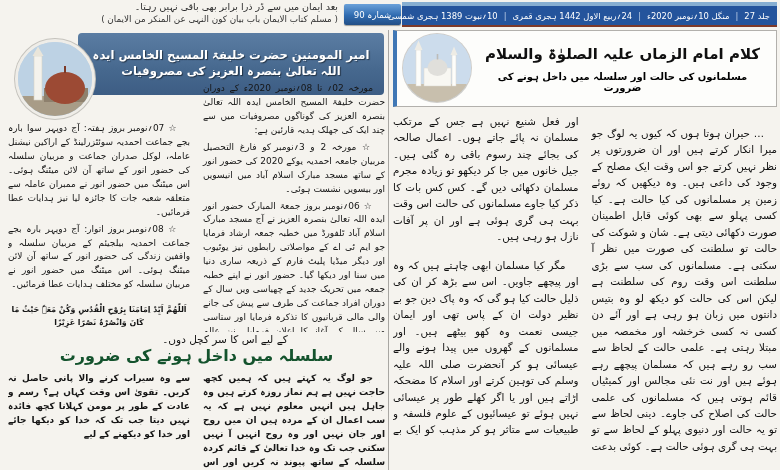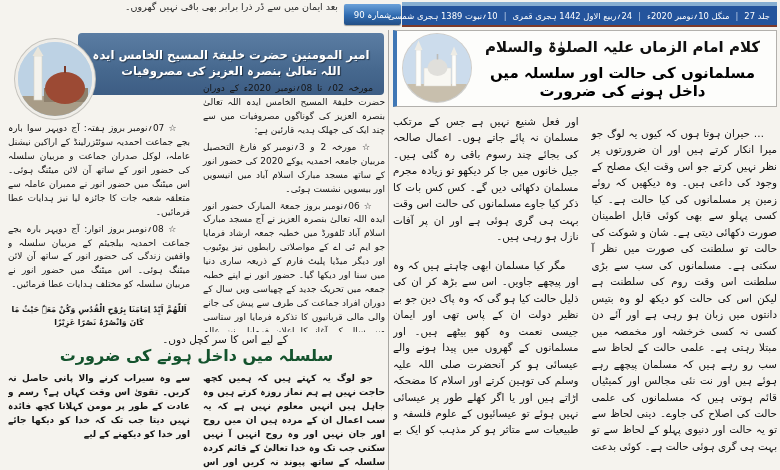--- a/index.html
+++ b/index.html
@@ -72,33 +72,34 @@
   .photo-right{
     position:absolute;left:6px;top:3px;width:68px;height:68px;
     box-shadow:0 0 0 1px #cfcdc9;background:#ccdcec;
   }
   .kalam-titles{
     position:absolute;left:82px;right:10px;top:0;height:100%;
     display:flex;flex-direction:column;justify-content:center;gap:8px;
     text-align:center;direction:rtl;
   }
   .kt1{font-size:15px;font-weight:bold;color:#101010;}
-  .kt2{font-size:15px;font-weight:bold;color:#000;}
+  .kt2{font-size:10px;font-weight:bold;color:#000;}
   .ma-body{
     position:absolute;left:393px;top:113px;width:384px;height:357px;overflow:hidden;
     direction:rtl;column-count:2;column-gap:13px;column-fill:auto;
     font-size:10.3px;line-height:1.6;text-align:justify;color:#101010;
   }
   .ma-body p{margin:12px 0 4px;text-indent:13px;}
 </style>
 </head>
 <body>
 
 <div class="hadith-note">
-  <div class="hadith-line">بعد ایمان میں سے ڈر ذرا برابر بھی باقی نہیں گھروں۔</div>
+  <div class="hadith-line">بعد ایمان میں سے ڈر ذرا برابر بھی باقی نہیں رہتا۔</div>
+  <div class="hadith-src">( مسلم کتاب الایمان باب بیان کون النہی عن المنکر من الایمان )</div>
 </div>
 
 <div class="issue-badge">شمارہ 90</div>
 
 <div class="dateline">
   <span class="dl-item">جلد 27</span>
   <span class="dl-item">منگل 10؍نومبر 2020ء</span>
   <span class="dl-item">24؍ربیع الاول 1442 ہجری قمری</span>
   <span class="dl-item">10؍نبوت 1389 ہجری شمسی</span>
 </div>

